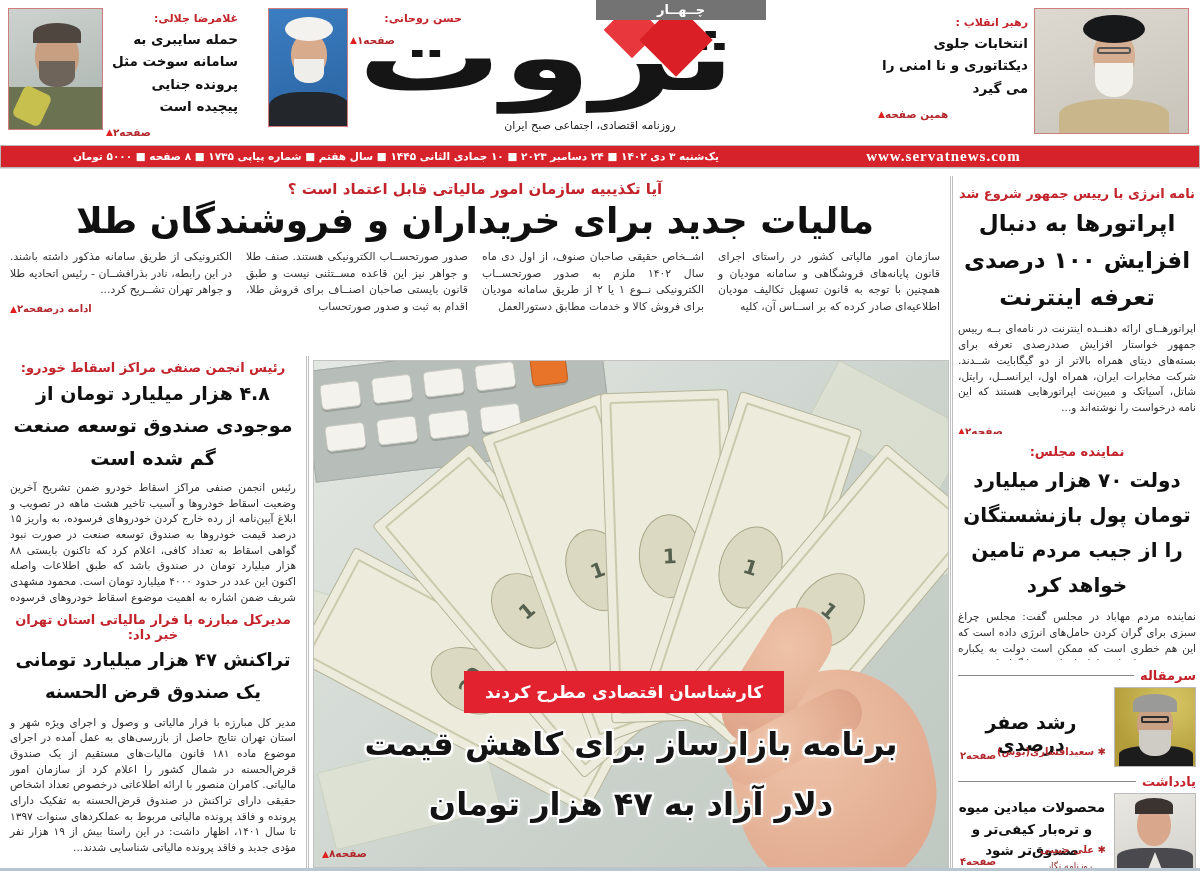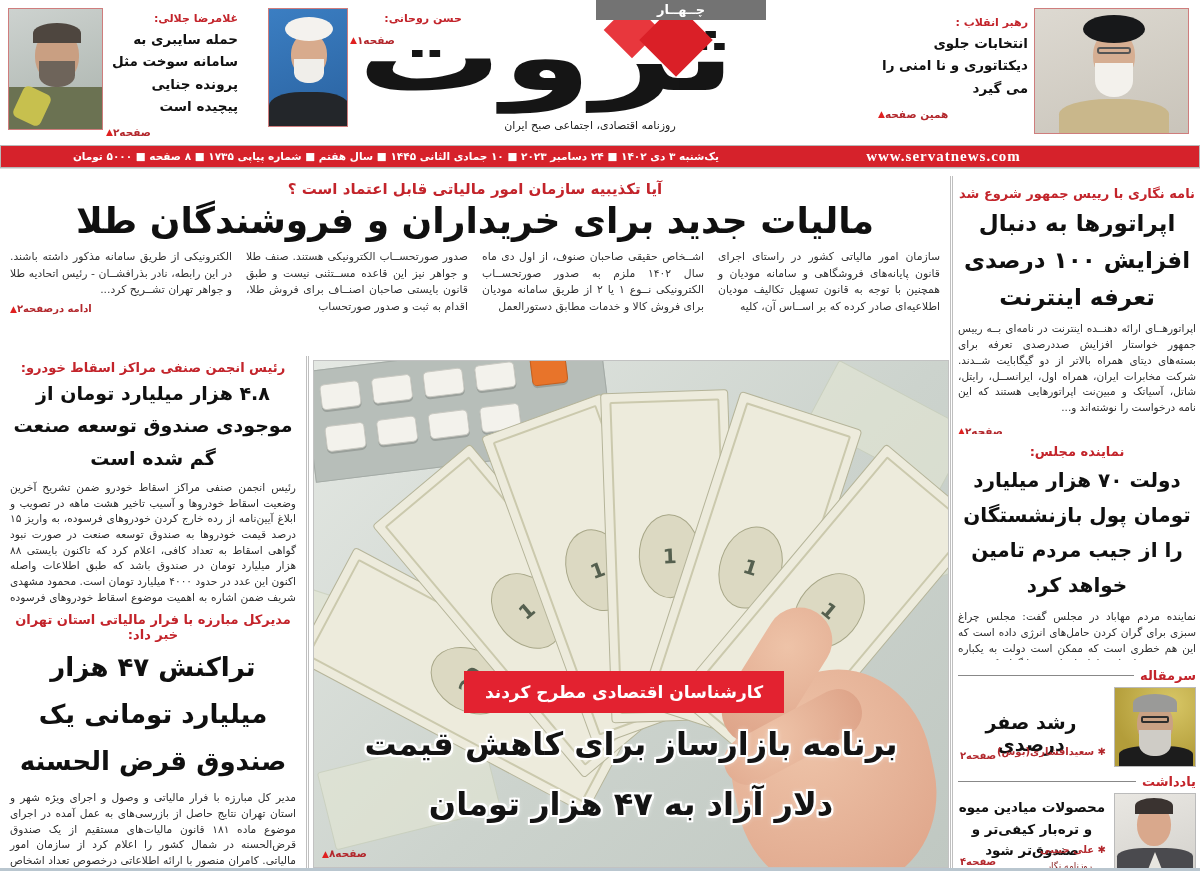--- a/index.html
+++ b/index.html
@@ -84,21 +84,21 @@
   .continue-ref { text-align:left; margin-top:2px; }
   .continue-ref .tri { color:#e02020; font-size:9px; }
   .continue-ref .lbl { color:#b3282d; font-weight:bold; font-size:10px; }
 
   
   .left-art { position:absolute; left:0; width:306px; padding:0 10px; overflow:hidden; direction:rtl; }
   .left-a1 { top:354px; height:250px; }
   .left-a2 { top:606px; height:262px; }
   .left-art .kicker { font-size:13px; margin-top:6px; }
   .la1-head { font-size:19px; line-height:1.7; text-align:center; margin-top:2px; }
-  .la2-head { font-size:26px; line-height:1.8; text-align:center; margin-top:2px; }
+  .la2-head { font-size:18px; line-height:1.8; text-align:center; margin-top:2px; }
   .left-art .body-text { font-size:10.6px; line-height:1.48; margin-top:6px; }
 
   
   .right-col { position:absolute; left:958px; top:176px; width:238px; height:692px; direction:rtl; }
   .rc-sec { position:absolute; left:0; width:238px; overflow:hidden; }
   .rc-a1 { top:0; height:258px; }
   .rc-a2 { top:258px; height:226px; }
   .rc-edit { top:486px; height:106px; }
   .rc-note { top:592px; height:100px; }
   .rc-sec .kicker { font-size:13px; margin-top:10px; }
@@ -326,21 +326,21 @@
     <div class="overlay-head ov1">برنامه بازارساز برای کاهش قیمت</div>
     <div class="overlay-head ov2">دلار آزاد به ۴۷ هزار تومان</div>
     <div class="photo-ref">
       <span class="tri">▲</span><span class="lbl">صفحه۸</span>
     </div>
   </div>
 
   <div class="right-col">
 
     <div class="rc-sec rc-a1">
-      <div class="kicker">نامه نگاری با رییس جمهور شروع شد</div>
+      <div class="kicker">نامه انرژی با رییس جمهور شروع شد</div>
       <div class="headline rc1-head">اپراتورها به دنبال افزایش ۱۰۰ درصدی تعرفه اینترنت</div>
       <div class="body-text">اپراتورهــای ارائه دهنــده اینترنت در نامه‌ای بــه رییس جمهور خواستار افزایش صددرصدی تعرفه برای بسته‌های دیتای همراه بالاتر از دو گیگابایت شــدند. شرکت مخابرات ایران، همراه اول، ایرانســل، رایتل، شاتل، آسیاتک و مبین‌نت اپراتورهایی هستند که این نامه درخواست را نوشته‌اند و...</div>
       <div class="page-ref">
         <span class="inner"><span class="tri">▲</span><span class="lbl">صفحه۲</span></span>
       </div>
     </div>
 
     <div class="rc-sec rc-a2">
       <div class="kicker">نماینده مجلس:</div>
       <div class="headline rc2-head">دولت ۷۰ هزار میلیارد تومان پول بازنشستگان را از جیب مردم تامین خواهد کرد</div>

